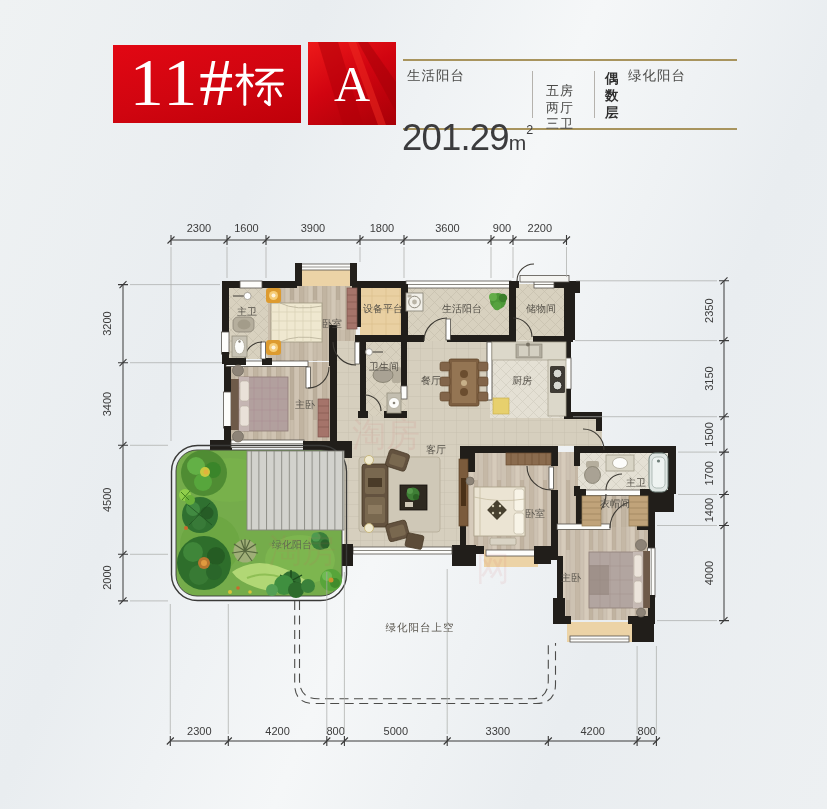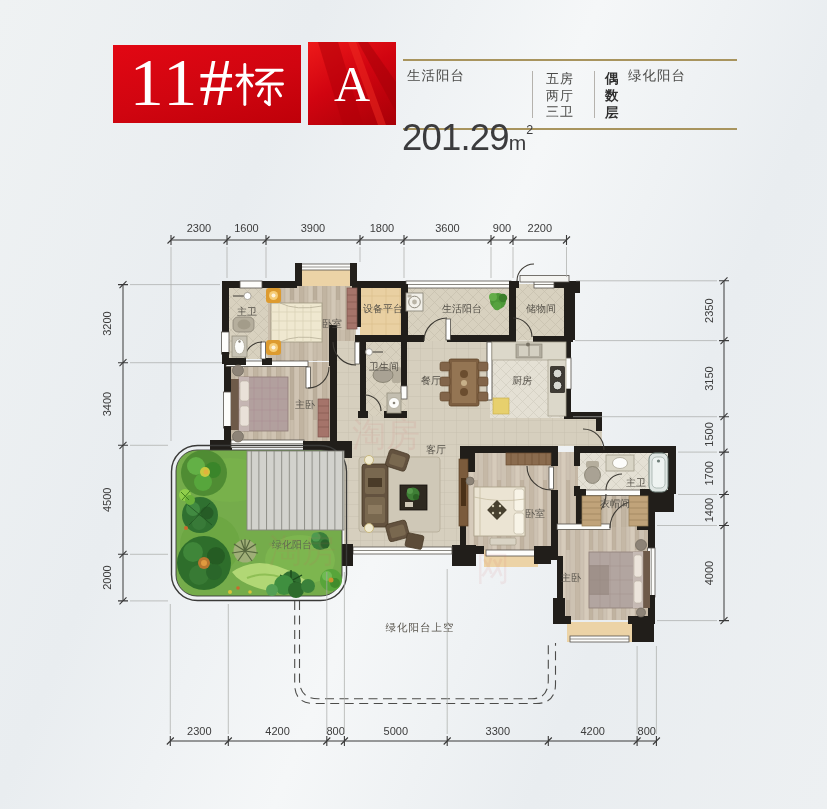--- a/index.html
+++ b/index.html
@@ -12,21 +12,21 @@
 .b2{position:absolute;left:308px;top:42px;width:88px;height:83px;
  background:linear-gradient(150deg,#ee1a1a 0%,#d10410 45%,#a80007 100%);
  display:flex;align-items:center;justify-content:center;color:#fff;overflow:hidden;}
 .b2 .a{font-family:"Liberation Serif",serif;font-size:50px;line-height:1;position:relative;z-index:2;}
 .gold{position:absolute;left:403px;width:334px;height:2px;background:#a8945e;}
 .lab{position:absolute;font-size:13.5px;color:#4a4a48;letter-spacing:1px;}
 .bignum{position:absolute;font-size:36.5px;color:#3b3b3d;letter-spacing:-0.8px;margin-top:32px;}
 .bignum .m{font-size:21px;letter-spacing:0;}
 .bignum sup{font-size:12.5px;vertical-align:baseline;position:relative;top:-16px;line-height:0;}
 .sep{position:absolute;width:1px;height:47px;background:#b5b2ad;top:71px;}
-.rooms{position:absolute;left:546px;top:71px;font-size:13px;line-height:16.5px;color:#4a4a48;letter-spacing:1px;}
+.rooms{position:absolute;left:546px;top:83px;font-size:13px;line-height:16.5px;color:#4a4a48;letter-spacing:1px;}
 .oushu{position:absolute;left:605px;top:70px;font-size:13.5px;line-height:17px;color:#2e2e2e;font-weight:bold;}
 svg{position:absolute;left:0;top:0;}
 </style></head><body>
 <div class="page">
 
 <div class="b1">
       <span class="num">11#</span>
       <svg width="49" height="52" viewBox="0 0 100 100" style="position:relative;top:0px">
 <g stroke="#fff" stroke-width="6" fill="none" stroke-linecap="round">
 <path d="M4,32 H36"></path>

